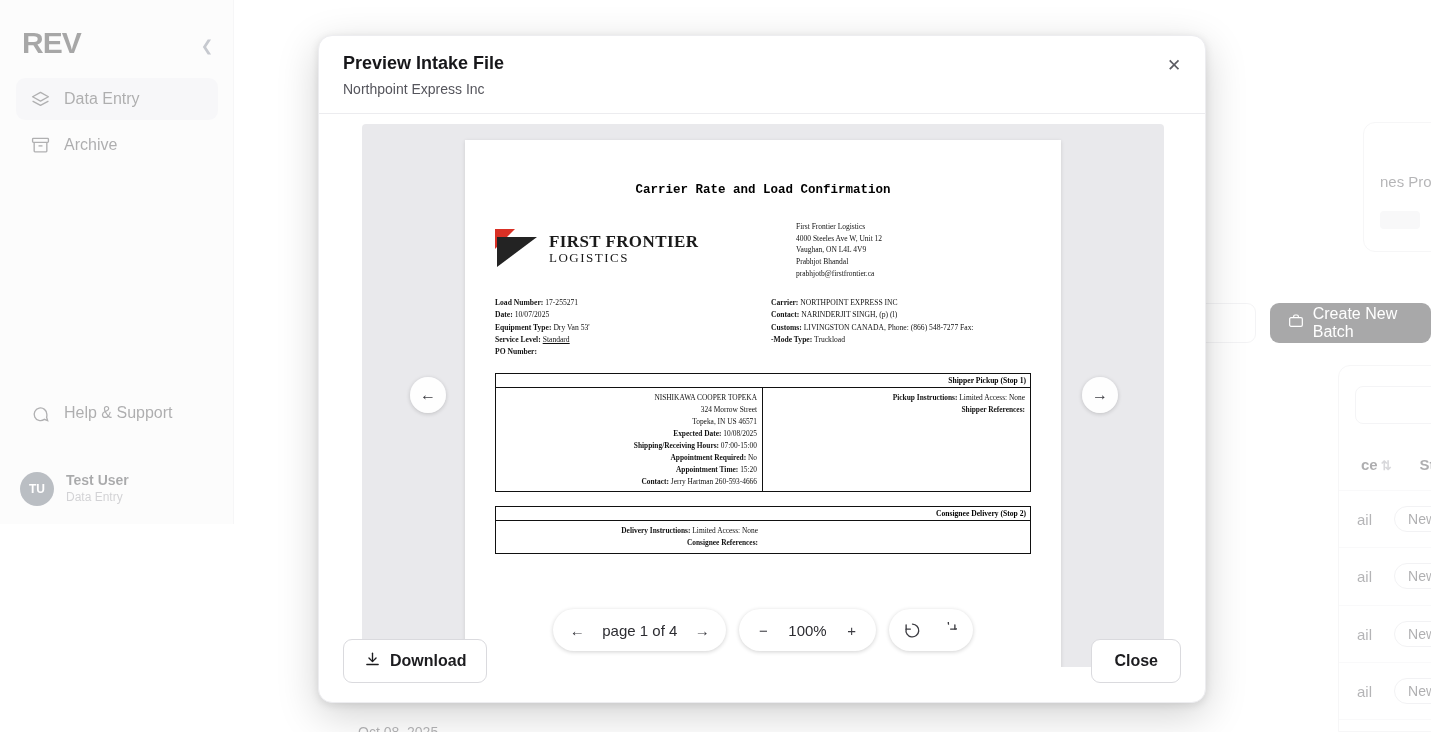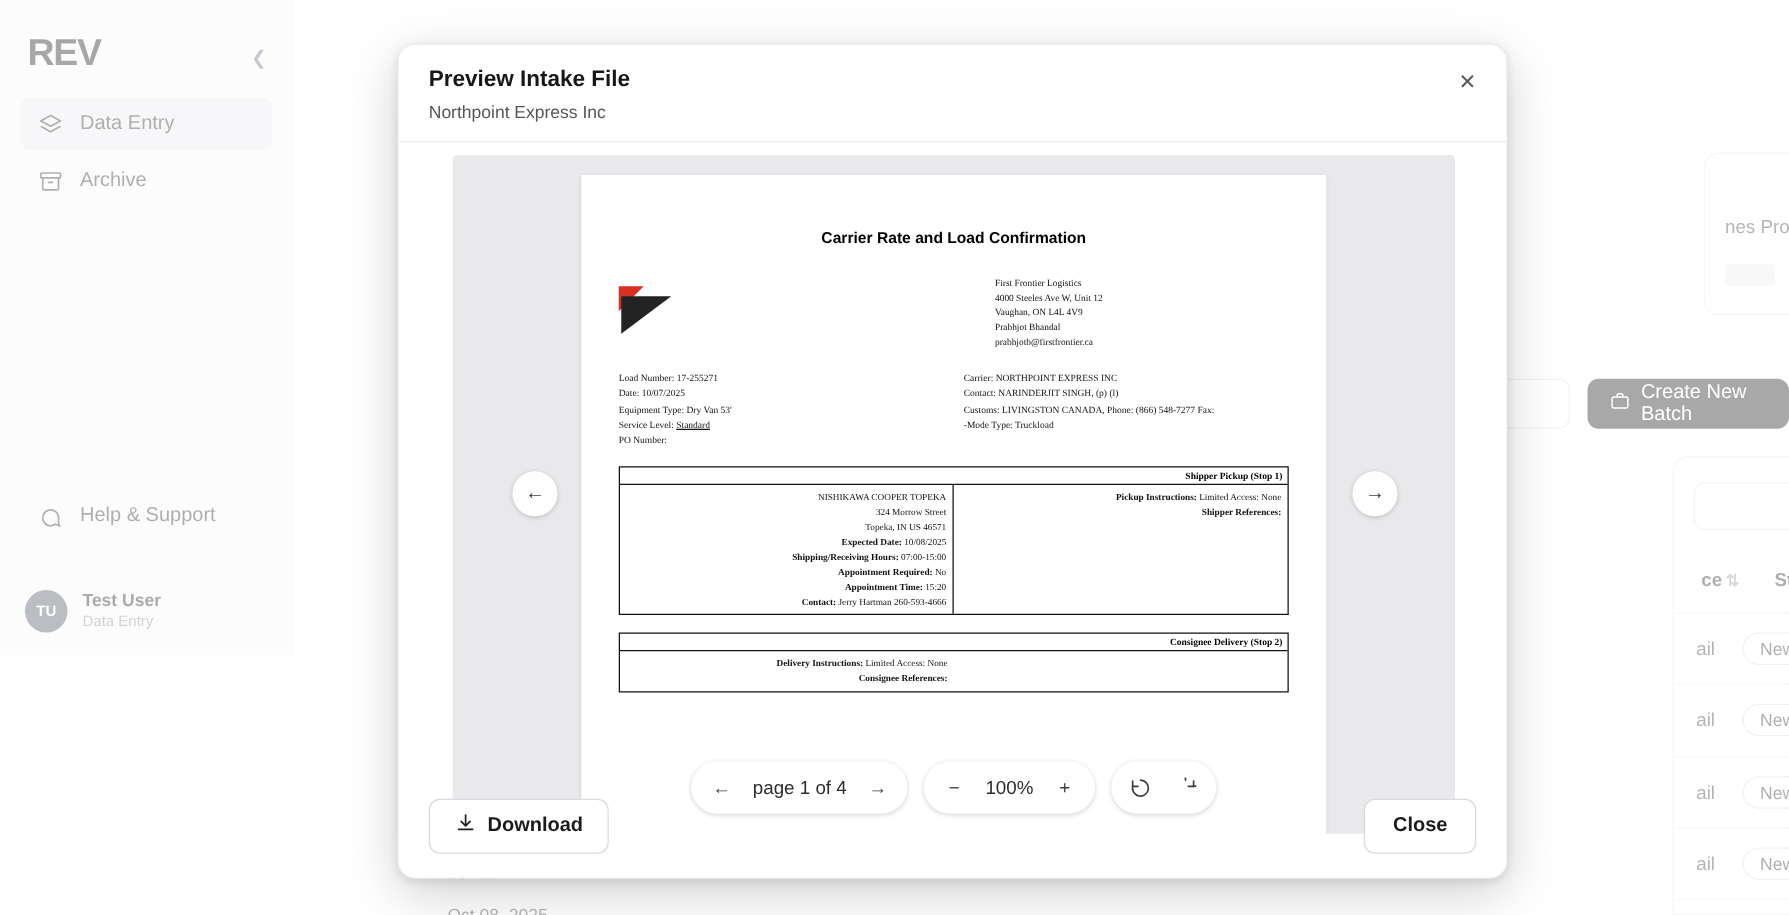--- a/index.html
+++ b/index.html
@@ -173,21 +173,21 @@
     position: absolute; left: 103px; top: 16px;
     width: 596px; height: 780px;
     background: #ffffff;
     box-shadow: 0 1px 4px rgba(0,0,0,0.12);
     padding: 20px 30px;
   }
 
   
   .doc-title {
     text-align: center; font-size: 12.5px; font-weight: bold; color: #000;
-    margin: 23px 0 0 0; font-family: Liberation Sans, sans-serif;
+    margin: 23px 0 0 0; font-family: Liberation Mono, monospace;
   }
   .doc-head { display: flex; gap: 16px; margin-top: 22px; }
   .logo-wrap { display: flex; align-items: center; gap: 10px; width: 285px;}
   .logo-mark { width: 44px; height: 40px; position: relative; }
   .logo-mark .tri-red {
     position: absolute; left: 0; top: 0;
     width: 0; height: 0;
     border-left: 20px solid #d93025;
     border-bottom: 20px solid transparent;
   }
@@ -196,21 +196,21 @@
     width: 0; height: 0;
     border-left: 40px solid #232323;
     border-bottom: 30px solid transparent;
   }
   .logo-text { font-family: "Liberation Serif", serif; line-height: 1.05; }
   .logo-text .l1 { font-size: 17px; font-weight: bold; letter-spacing: 0.4px; color:#1a1a1a;}
   .logo-text .l2 { font-size: 13px; letter-spacing: 1.5px; color:#1a1a1a;}
   .addr { font-size: 7.5px; line-height: 1.55; color: #111; font-family:"Liberation Serif", serif; padding-top: 2px;}
   .twocol { display: flex; margin-top: 18px; gap: 16px; font-size: 7.6px; font-family:"Liberation Serif", serif; }
   .twocol .c { width: 50%; line-height: 1.62; color: #111;}
-  .twocol b { font-weight: normal; }
+  .twocol b { font-weight: bold; }
   .u { text-decoration: underline; }
   .stop-box { margin-top: 14px; border: 1px solid #111; text-align: right; }
   .stop-hdr { font-size: 7.6px; font-weight: bold; padding: 2px 4px; border-bottom: 1px solid #111; font-family:"Liberation Serif", serif;}
   .stop-body { display: flex; }
   .stop-l, .stop-r { padding: 4px 5px; font-size: 7.4px; line-height: 1.62; font-family:"Liberation Serif", serif; color:#111;}
   .stop-l { width: 50%; border-right: 1px solid #111; }
   .stop-r { width: 50%; }
 
   .viewer-toolbar {
     position: absolute; left: 0; right: 0; bottom: 16px;
@@ -378,20 +378,24 @@
     <div class="viewer">
 
       <div class="page-sheet">
         <div class="doc-title">Carrier Rate and Load Confirmation</div>
 
         <div class="doc-head">
           <div class="logo-wrap">
             <div class="logo-mark">
               <div class="tri-red"></div>
                 <div class="tri-dark"></div>
+            </div>
+            <div class="logo-text">
+              <div class="l1">FIRST FRONTIER</div>
+              <div class="l2">LOGISTICS</div>
             </div>
           </div>
           <div class="addr">
             <div>First Frontier Logistics</div>
             <div>4000 Steeles Ave W, Unit 12</div>
             <div>Vaughan, ON L4L 4V9</div>
             <div>Prabhjot Bhandal</div>
             <div>prabhjotb@firstfrontier.ca</div>
           </div>
         </div>

